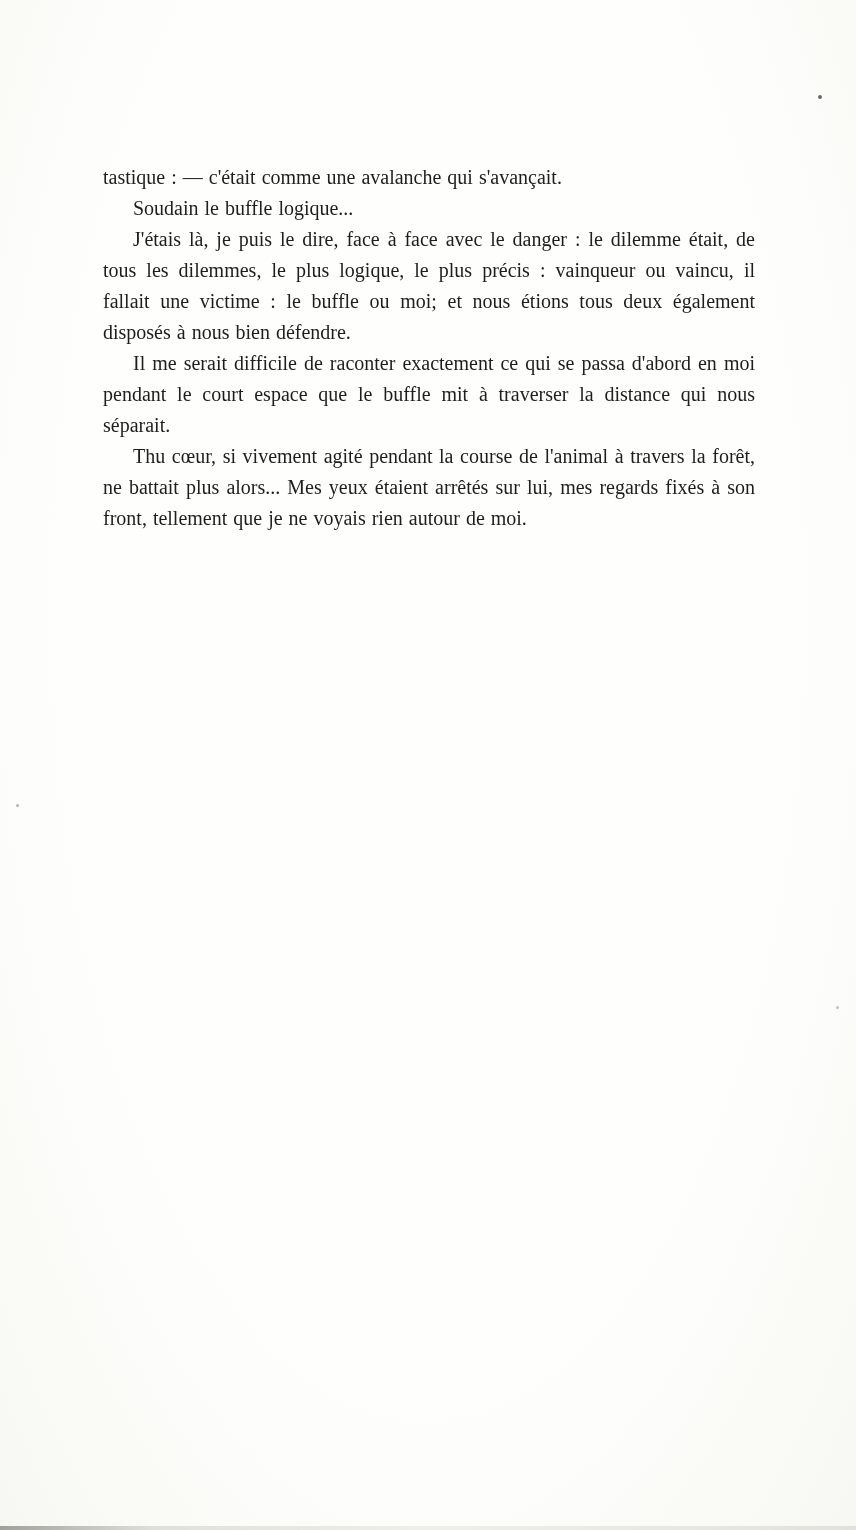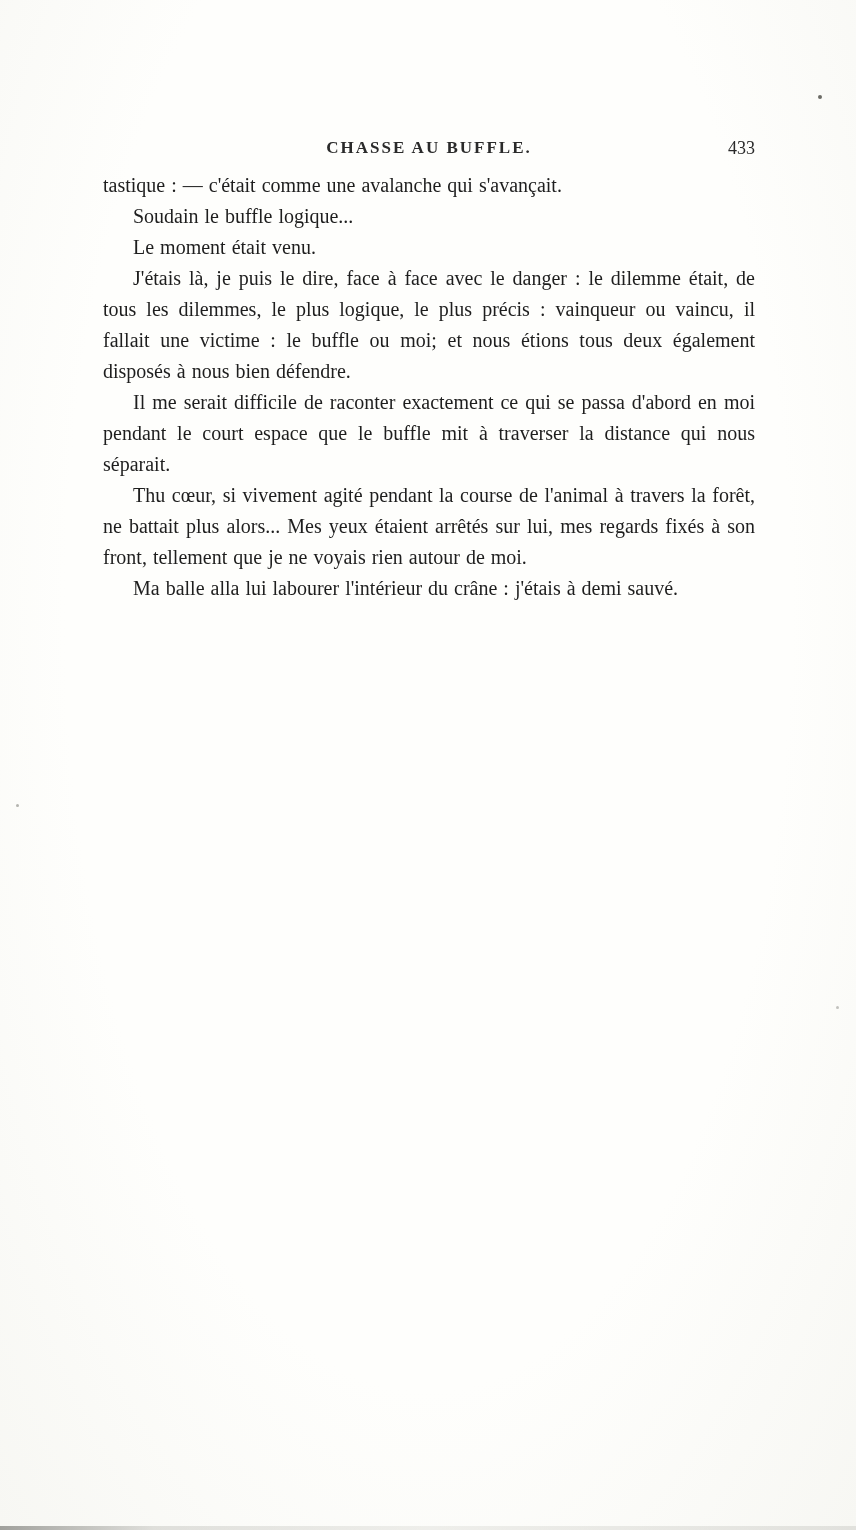--- a/index.html
+++ b/index.html
@@ -35,21 +35,21 @@
   }
   .page-number {
     position: absolute;
     right: 0;
     top: 0;
     font-size: 18px;
     color: #2a2a2a;
   }
   .text-block {
     position: absolute;
-    top: 170px;
+    top: 162px;
     left: 103px;
     width: 652px;
   }
   .text-block p {
     margin: 0;
     font-size: 20px;
     line-height: 31px;
     text-align: justify;
     text-indent: 30px;
     color: #1e1e1e;
@@ -74,33 +74,27 @@
     height: 4px;
     background: linear-gradient(to right, #5a5a55 0%, #c9c9c4 18%, #e3e3de 50%, #cfcfca 100%);
     opacity: .55;
   }
 </style>
 </head>
 <body>
 
 <div class="scan-page">
 
-  <div class="page-header">
-    <span class="running-title">CHASSE AU BUFFLE.</span>
-    <span class="page-number">433</span>
-  </div>
 
   <div class="text-block">
     <p class="no-indent">tastique : — c'était comme une avalanche qui s'avançait.</p>
     <p>Soudain le buffle logique...</p>
-    <p>Le moment était venu.</p>
     <p>J'étais là, je puis le dire, face à face avec le danger : le dilemme était, de tous les dilemmes, le plus logique, le plus précis : vainqueur ou vaincu, il fallait une victime : le buffle ou moi; et nous étions tous deux également disposés à nous bien défendre.</p>
     <p>Il me serait difficile de raconter exactement ce qui se passa d'abord en moi pendant le court espace que le buffle mit à traverser la distance qui nous séparait.</p>
     <p>Thu cœur, si vivement agité pendant la course de l'animal à travers la forêt, ne battait plus alors... Mes yeux étaient arrêtés sur lui, mes regards fixés à son front, tellement que je ne voyais rien autour de moi.</p>
-    <p>Ma balle alla lui labourer l'intérieur du crâne : j'étais à demi sauvé.</p>
   </div>
 
   <span class="artifact a1"></span>
   <span class="artifact a2"></span>
   <span class="artifact a3"></span>
   <div class="bottom-edge"></div>
 
 </div>
 
 </body></html>

